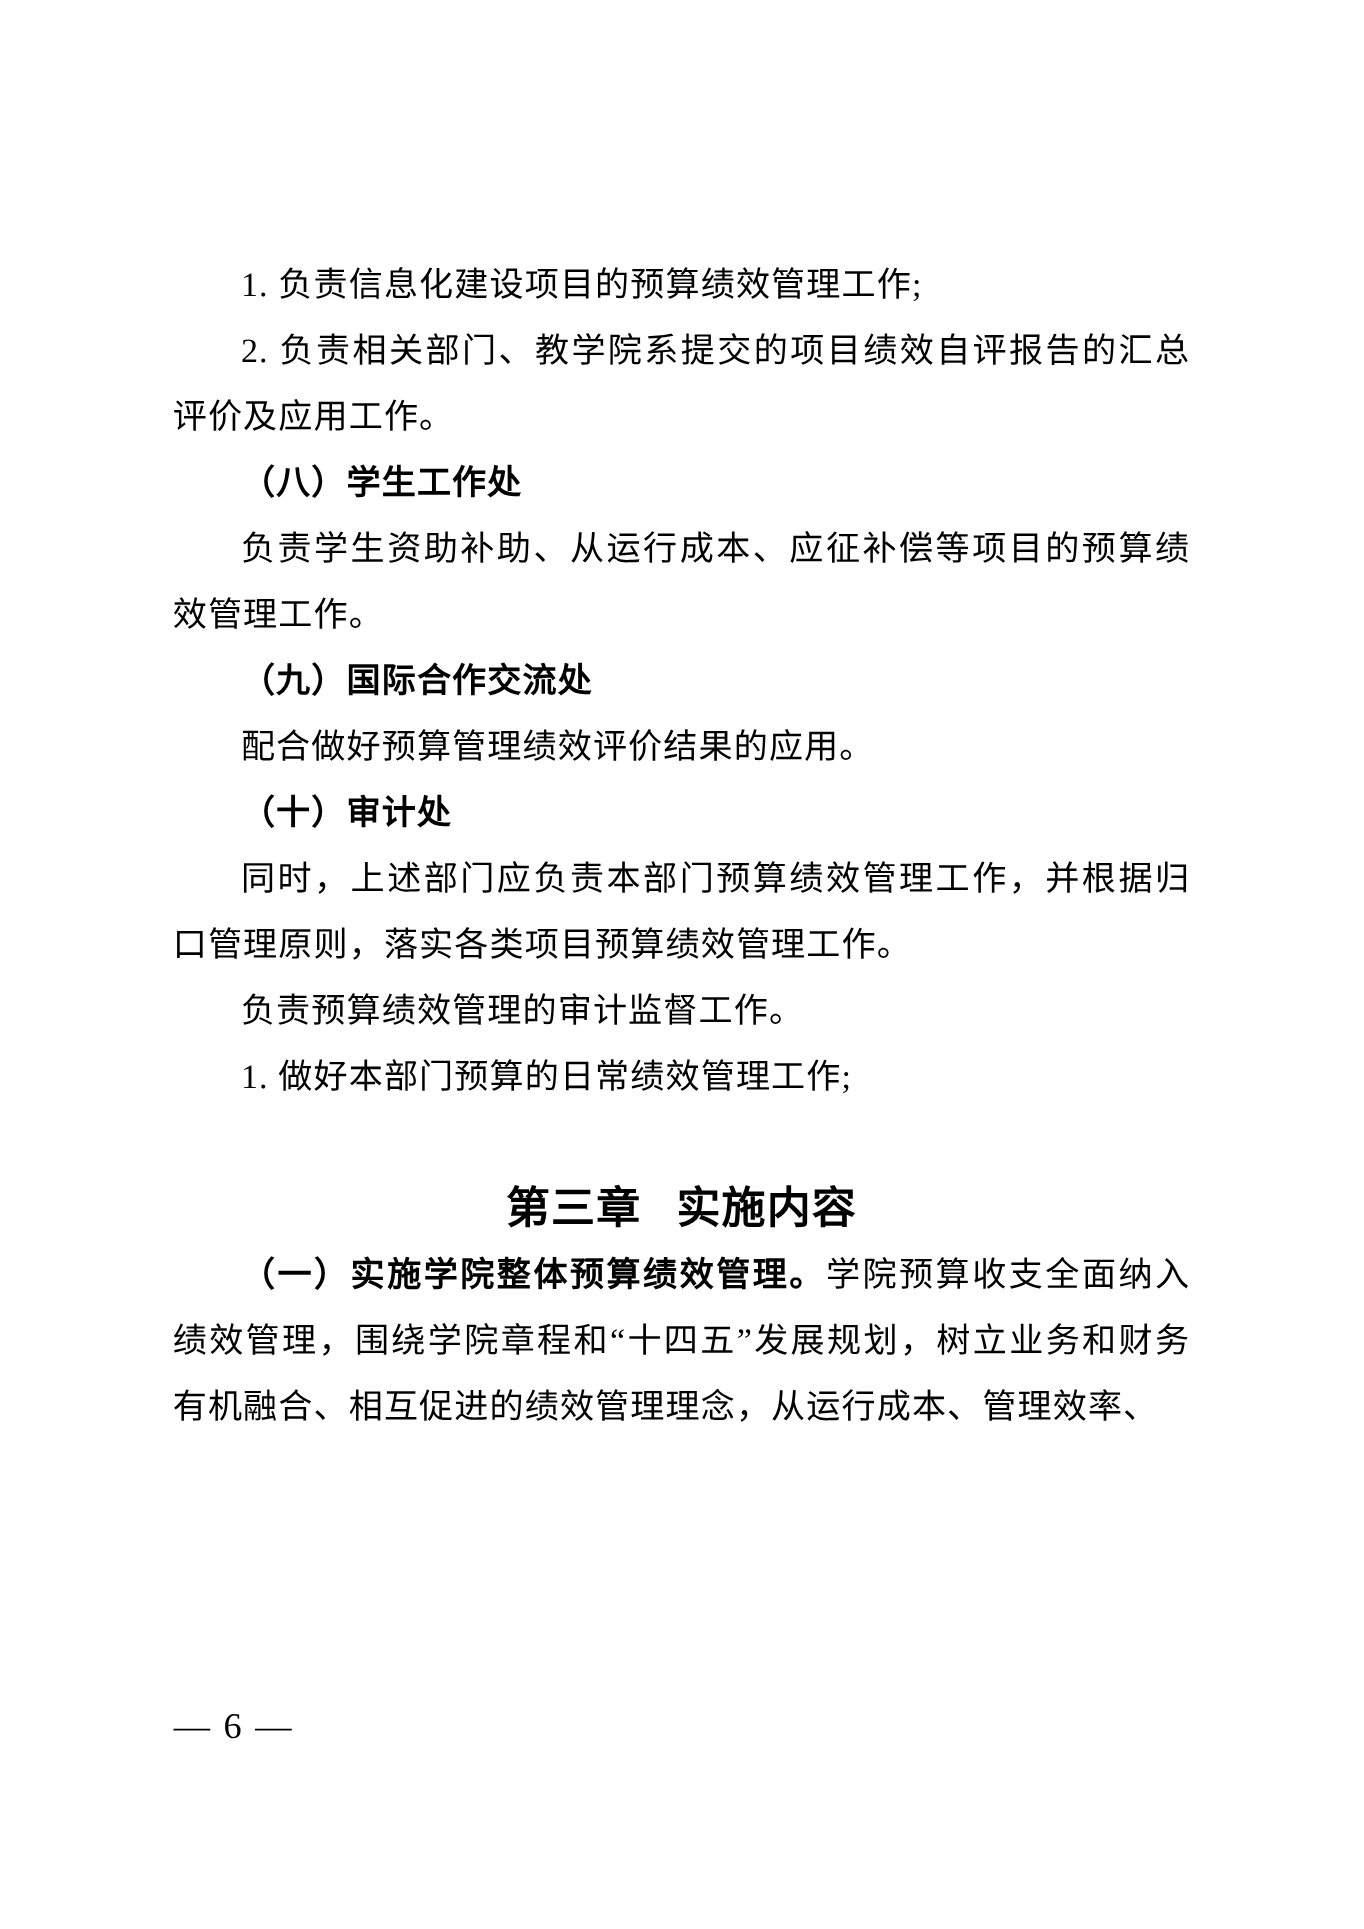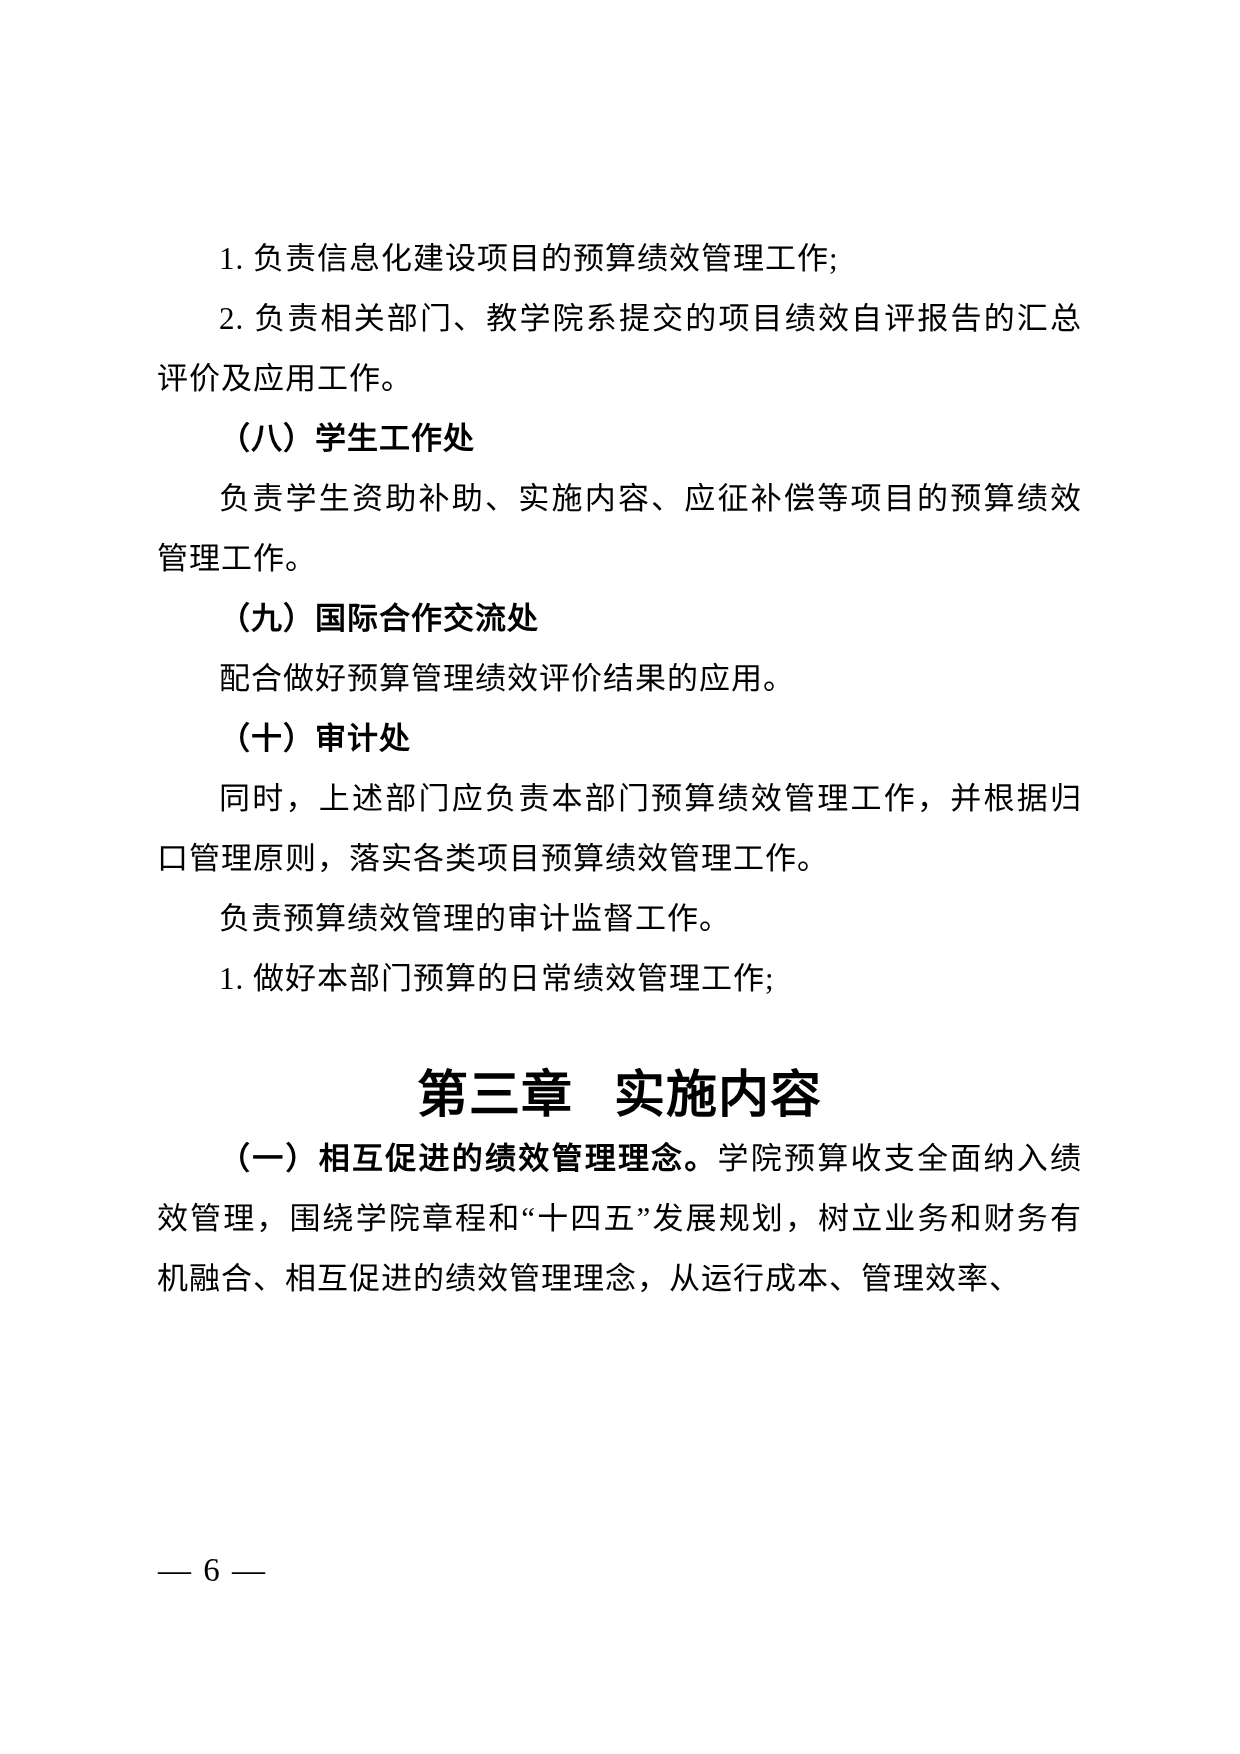--- a/index.html
+++ b/index.html
@@ -35,23 +35,23 @@
   }
   .article-label,
   .lead-bold {
     font-family: "Liberation Sans", sans-serif;
     font-weight: 700;
   }
   .article-label { margin-right: 0.55em; }
   .chapter {
     text-align: center;
     text-indent: 0 !important;
-    font-family: Liberation Mono, monospace;
+    font-family: Liberation Serif, serif;
     font-weight: 700;
-    font-size: 51px;
+    font-size: 40px;
     line-height: 60px;
     margin-top: 60px !important;
     letter-spacing: 2px;
   }
   .chapter .chapter-num { margin-right: 0.8em; }
   .footer {
     position: absolute;
     left: 158px;
     top: 1552px;
     font-family: "Liberation Serif", serif;
@@ -65,21 +65,21 @@
 
 <div class="page">
   <div class="content">
 
     <p>1. 负责信息化建设项目的预算绩效管理工作;</p>
 
     <p>2. 负责相关部门、教学院系提交的项目绩效自评报告的汇总评价及应用工作。</p>
 
     <p class="sub-heading">（八）学生工作处</p>
 
-    <p>负责学生资助补助、实施内容、应征补偿等项目的预算绩效管理工作。</p>
+    <p>负责学生资助补助、从运行成本、应征补偿等项目的预算绩效管理工作。</p>
 
     <p class="sub-heading">（九）国际合作交流处</p>
 
     <p>配合做好预算管理绩效评价结果的应用。</p>
 
     <p class="sub-heading">（十）审计处</p>
 
     <p>同时，上述部门应负责本部门预算绩效管理工作，并根据归口管理原则，落实各类项目预算绩效管理工作。</p>
 
     <p>负责预算绩效管理的审计监督工作。</p>
@@ -87,19 +87,19 @@
 
     <p>1. 做好本部门预算的日常绩效管理工作;</p>
 
 
     <p class="chapter">
       <span class="chapter-num">第三章</span><span>实施内容</span>
     </p>
 
 
     <p>
-      <span class="lead-bold">（一）相互促进的绩效管理理念。</span><span>学院预算收支全面纳入绩效管理，围绕学院章程和“十四五”发展规划，树立业务和财务有机融合、相互促进的绩效管理理念，从运行成本、管理效率、</span>
+      <span class="lead-bold">（一）实施学院整体预算绩效管理。</span><span>学院预算收支全面纳入绩效管理，围绕学院章程和“十四五”发展规划，树立业务和财务有机融合、相互促进的绩效管理理念，从运行成本、管理效率、</span>
     </p>
 
   </div>
 
   <div class="footer">— 6 —</div>
 </div>
 
 </body></html>

